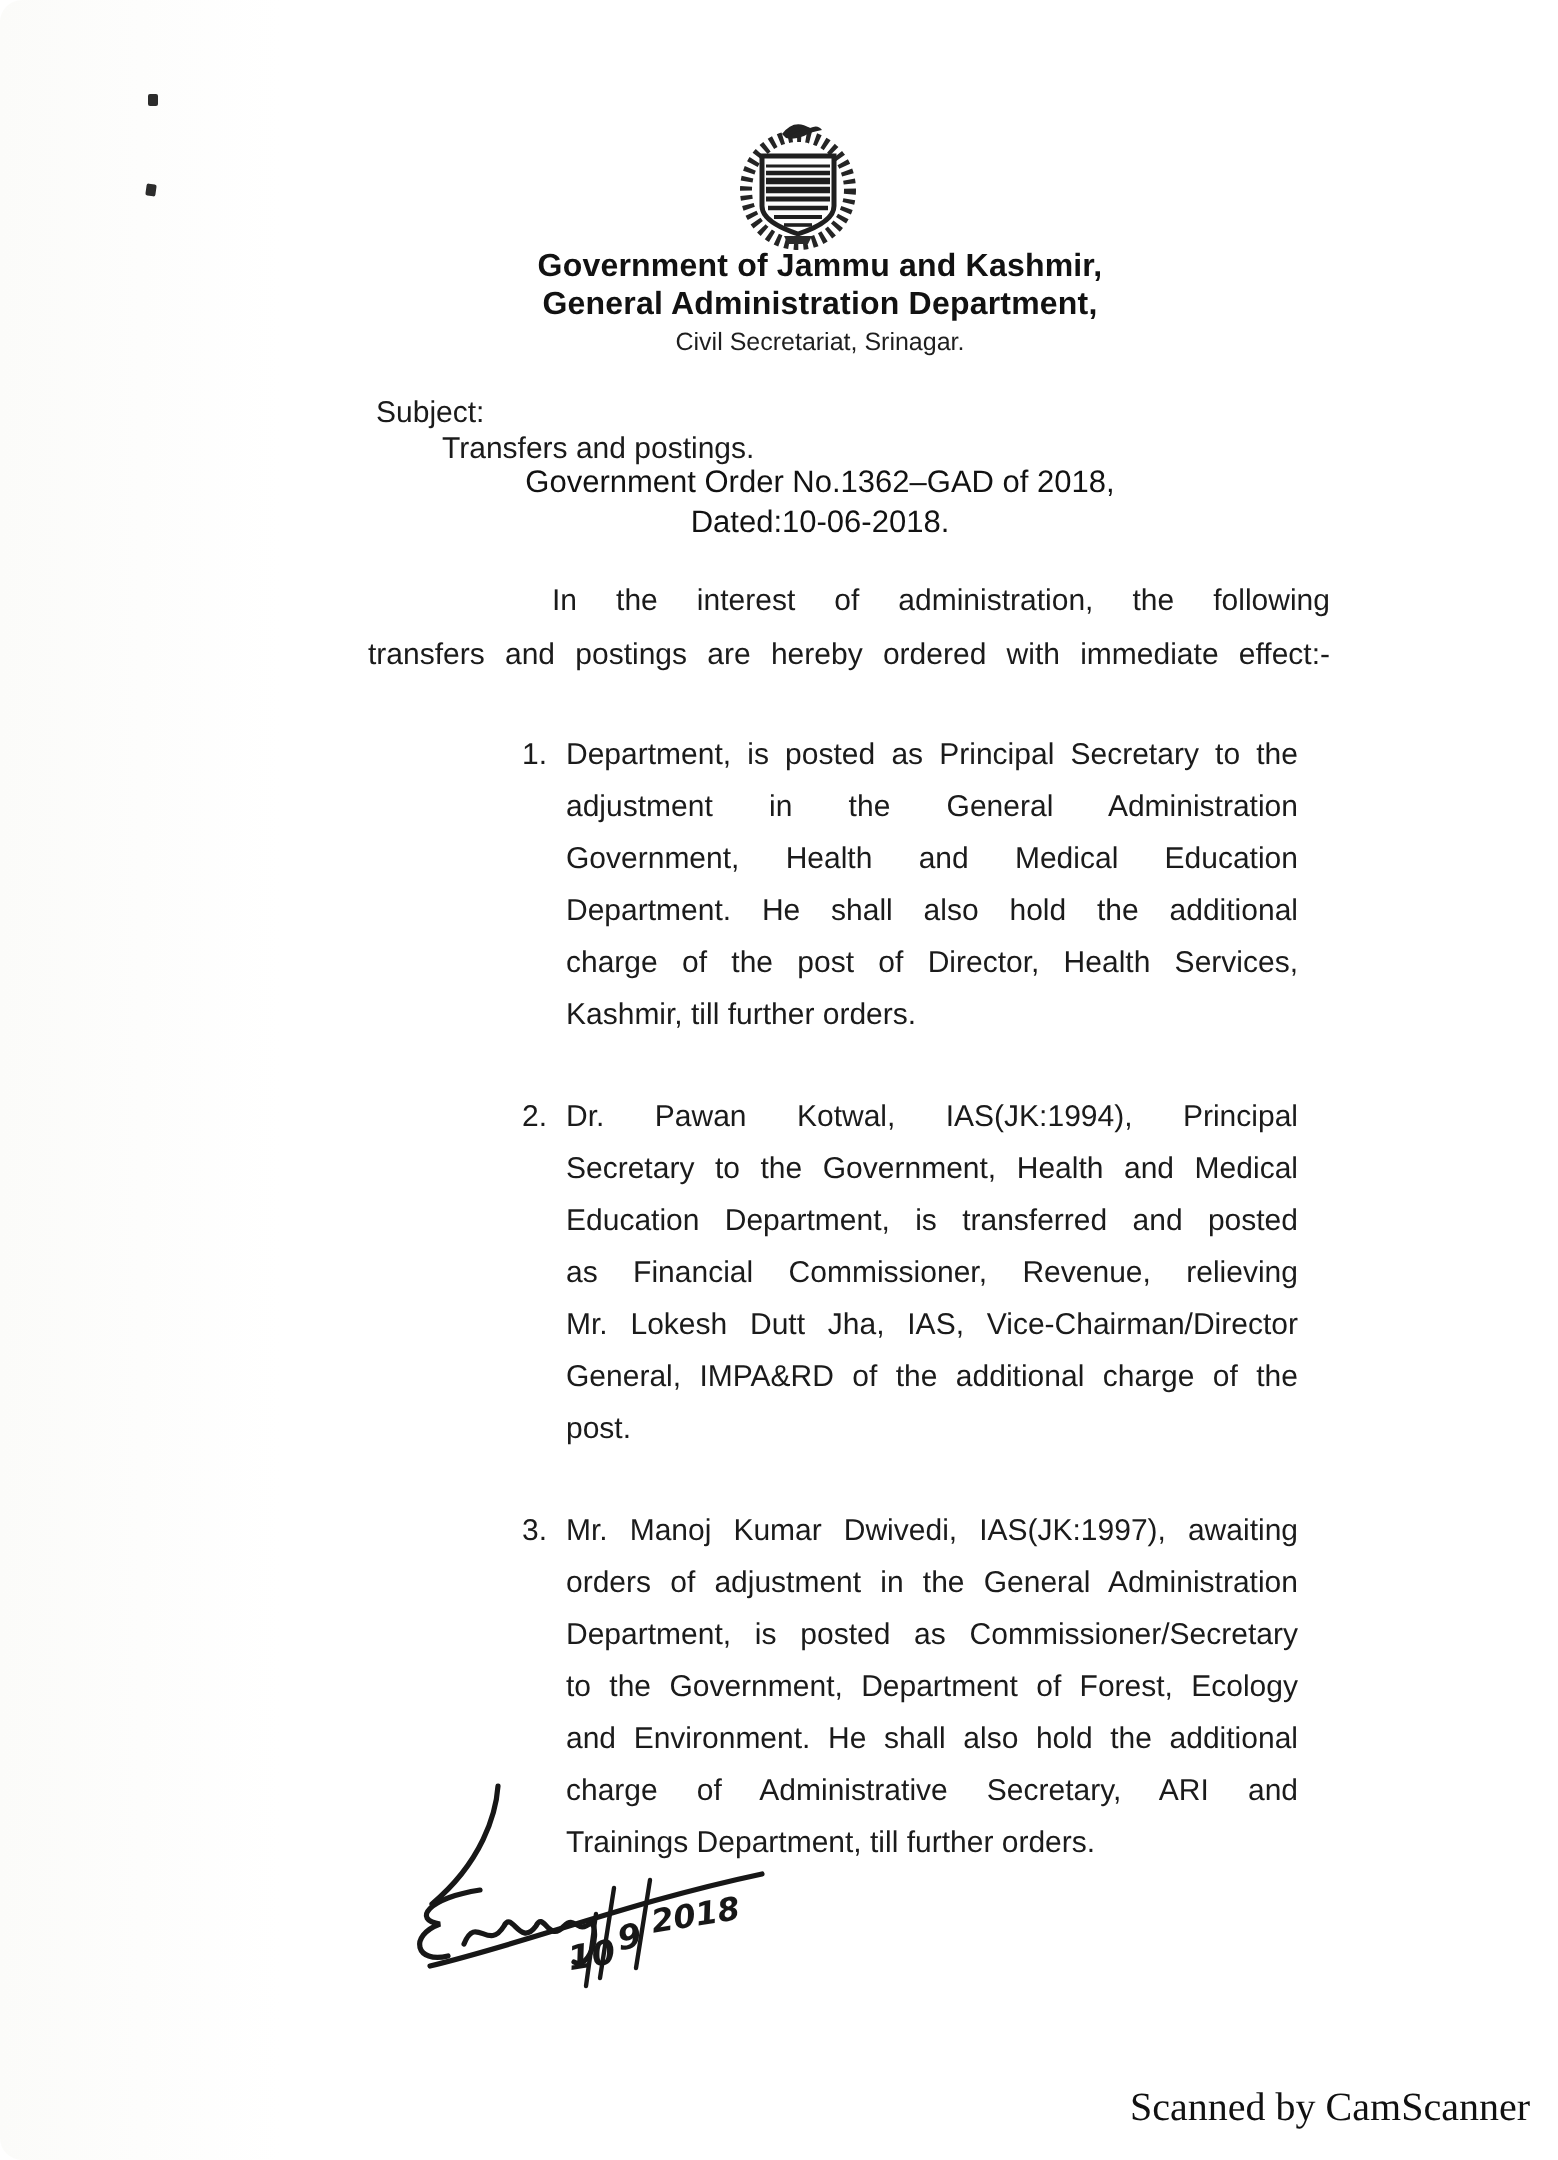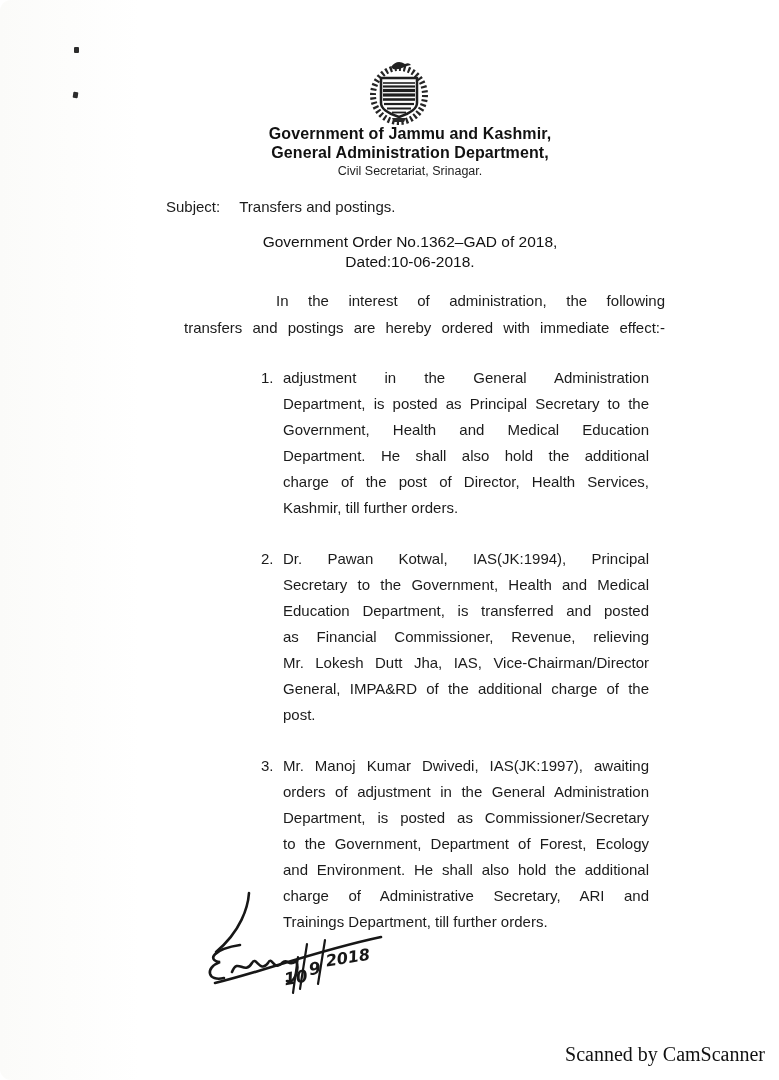--- a/index.html
+++ b/index.html
@@ -28,24 +28,24 @@
     text-align:center;
   }
   .hdr .l1,.hdr .l2{
     font-weight:700;font-size:16px;line-height:19px;color:#121212;
     letter-spacing:0.1px;
   }
   .hdr .l3{
     font-size:12.5px;line-height:16px;color:#1e1e1e;margin-top:1px;
   }
   .subject{
-    position:absolute;left:166px;top:198px;width:480px;
-    font-size:15px;line-height:18px;display:flex;
+    position:absolute;left:188px;top:198px;width:480px;
+    font-size:15px;line-height:18px;display:flex;flex-direction:column;
   }
-  .subject .val{margin-left:19px;}
+  .subject .val{margin-left:33px;}
   .order-heading{
     position:absolute;left:160px;top:232px;width:500px;
     text-align:center;font-weight:400;font-size:15.5px;line-height:19.5px;color:#121212;
   }
   .intro{
     position:absolute;left:184px;top:287px;width:481px;
     font-size:15px;
   }
   .intro .line{
     line-height:27px;
@@ -125,22 +125,22 @@
   <div class="intro">
     <div class="line indent">In the interest of administration, the following</div>
     <div class="line">transfers and postings are hereby ordered with immediate effect:-</div>
   </div>
 
   <div class="xfer-list">
 
     <div class="item">
       <div class="num">1.</div>
       <div class="lines">
+        <div class="line">Department, is posted as Principal Secretary to the</div>
         <div class="line">adjustment in the General Administration</div>
-        <div class="line">Department, is posted as Principal Secretary to the</div>
         <div class="line">Government, Health and Medical Education</div>
         <div class="line">Department. He shall also hold the additional</div>
         <div class="line">charge of the post of Director, Health Services,</div>
         <div class="line last">Kashmir, till further orders.</div>
       </div>
     </div>
 
     <div class="item">
       <div class="num">2.</div>
       <div class="lines">

